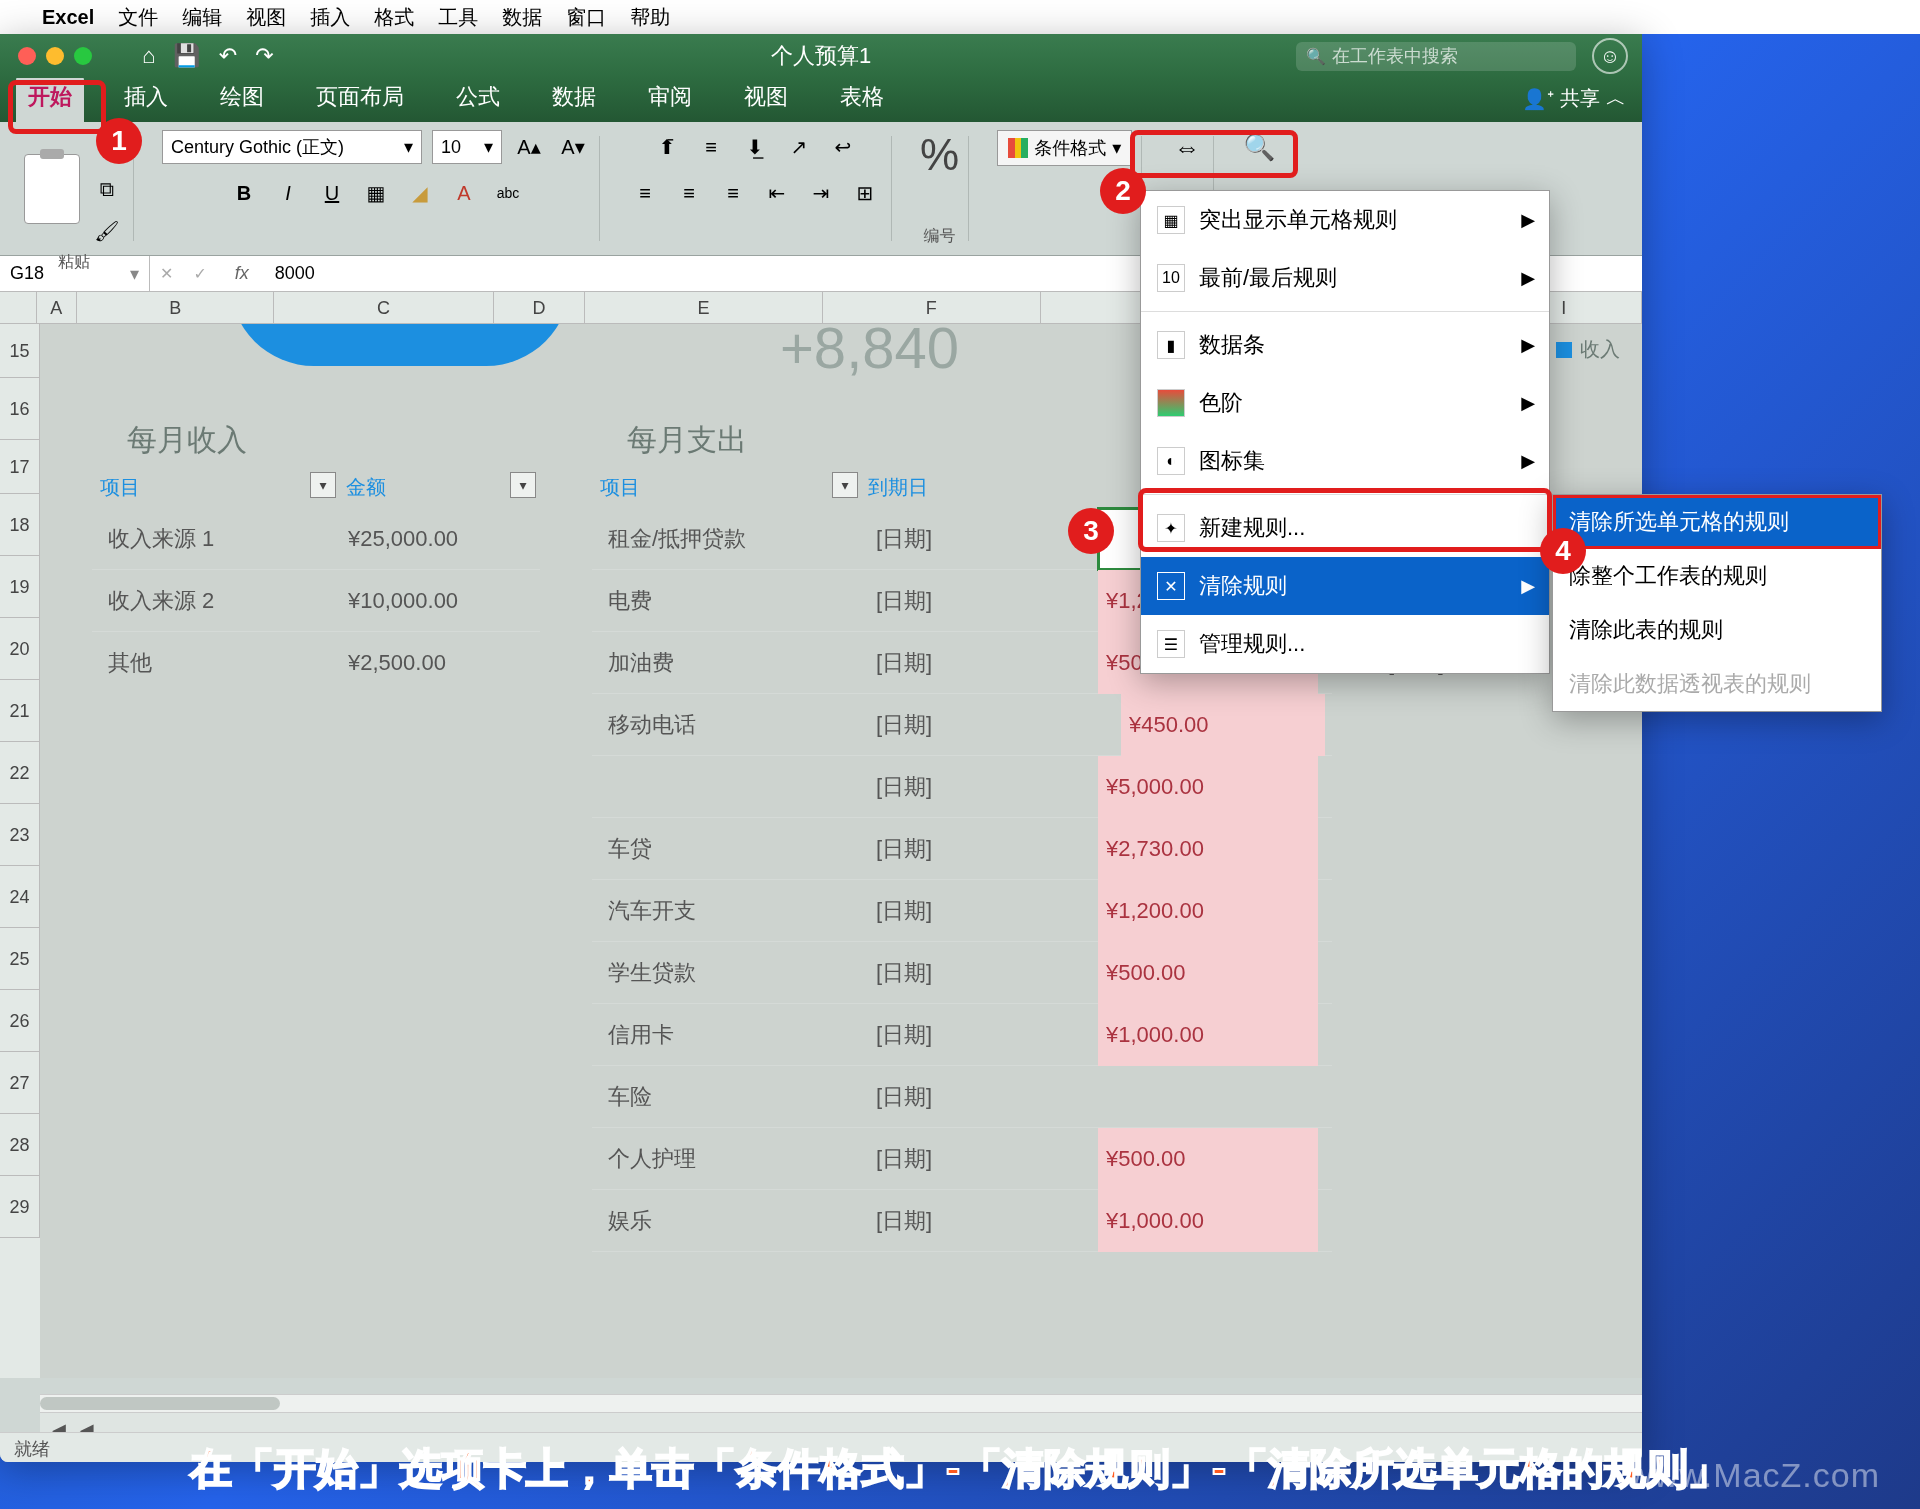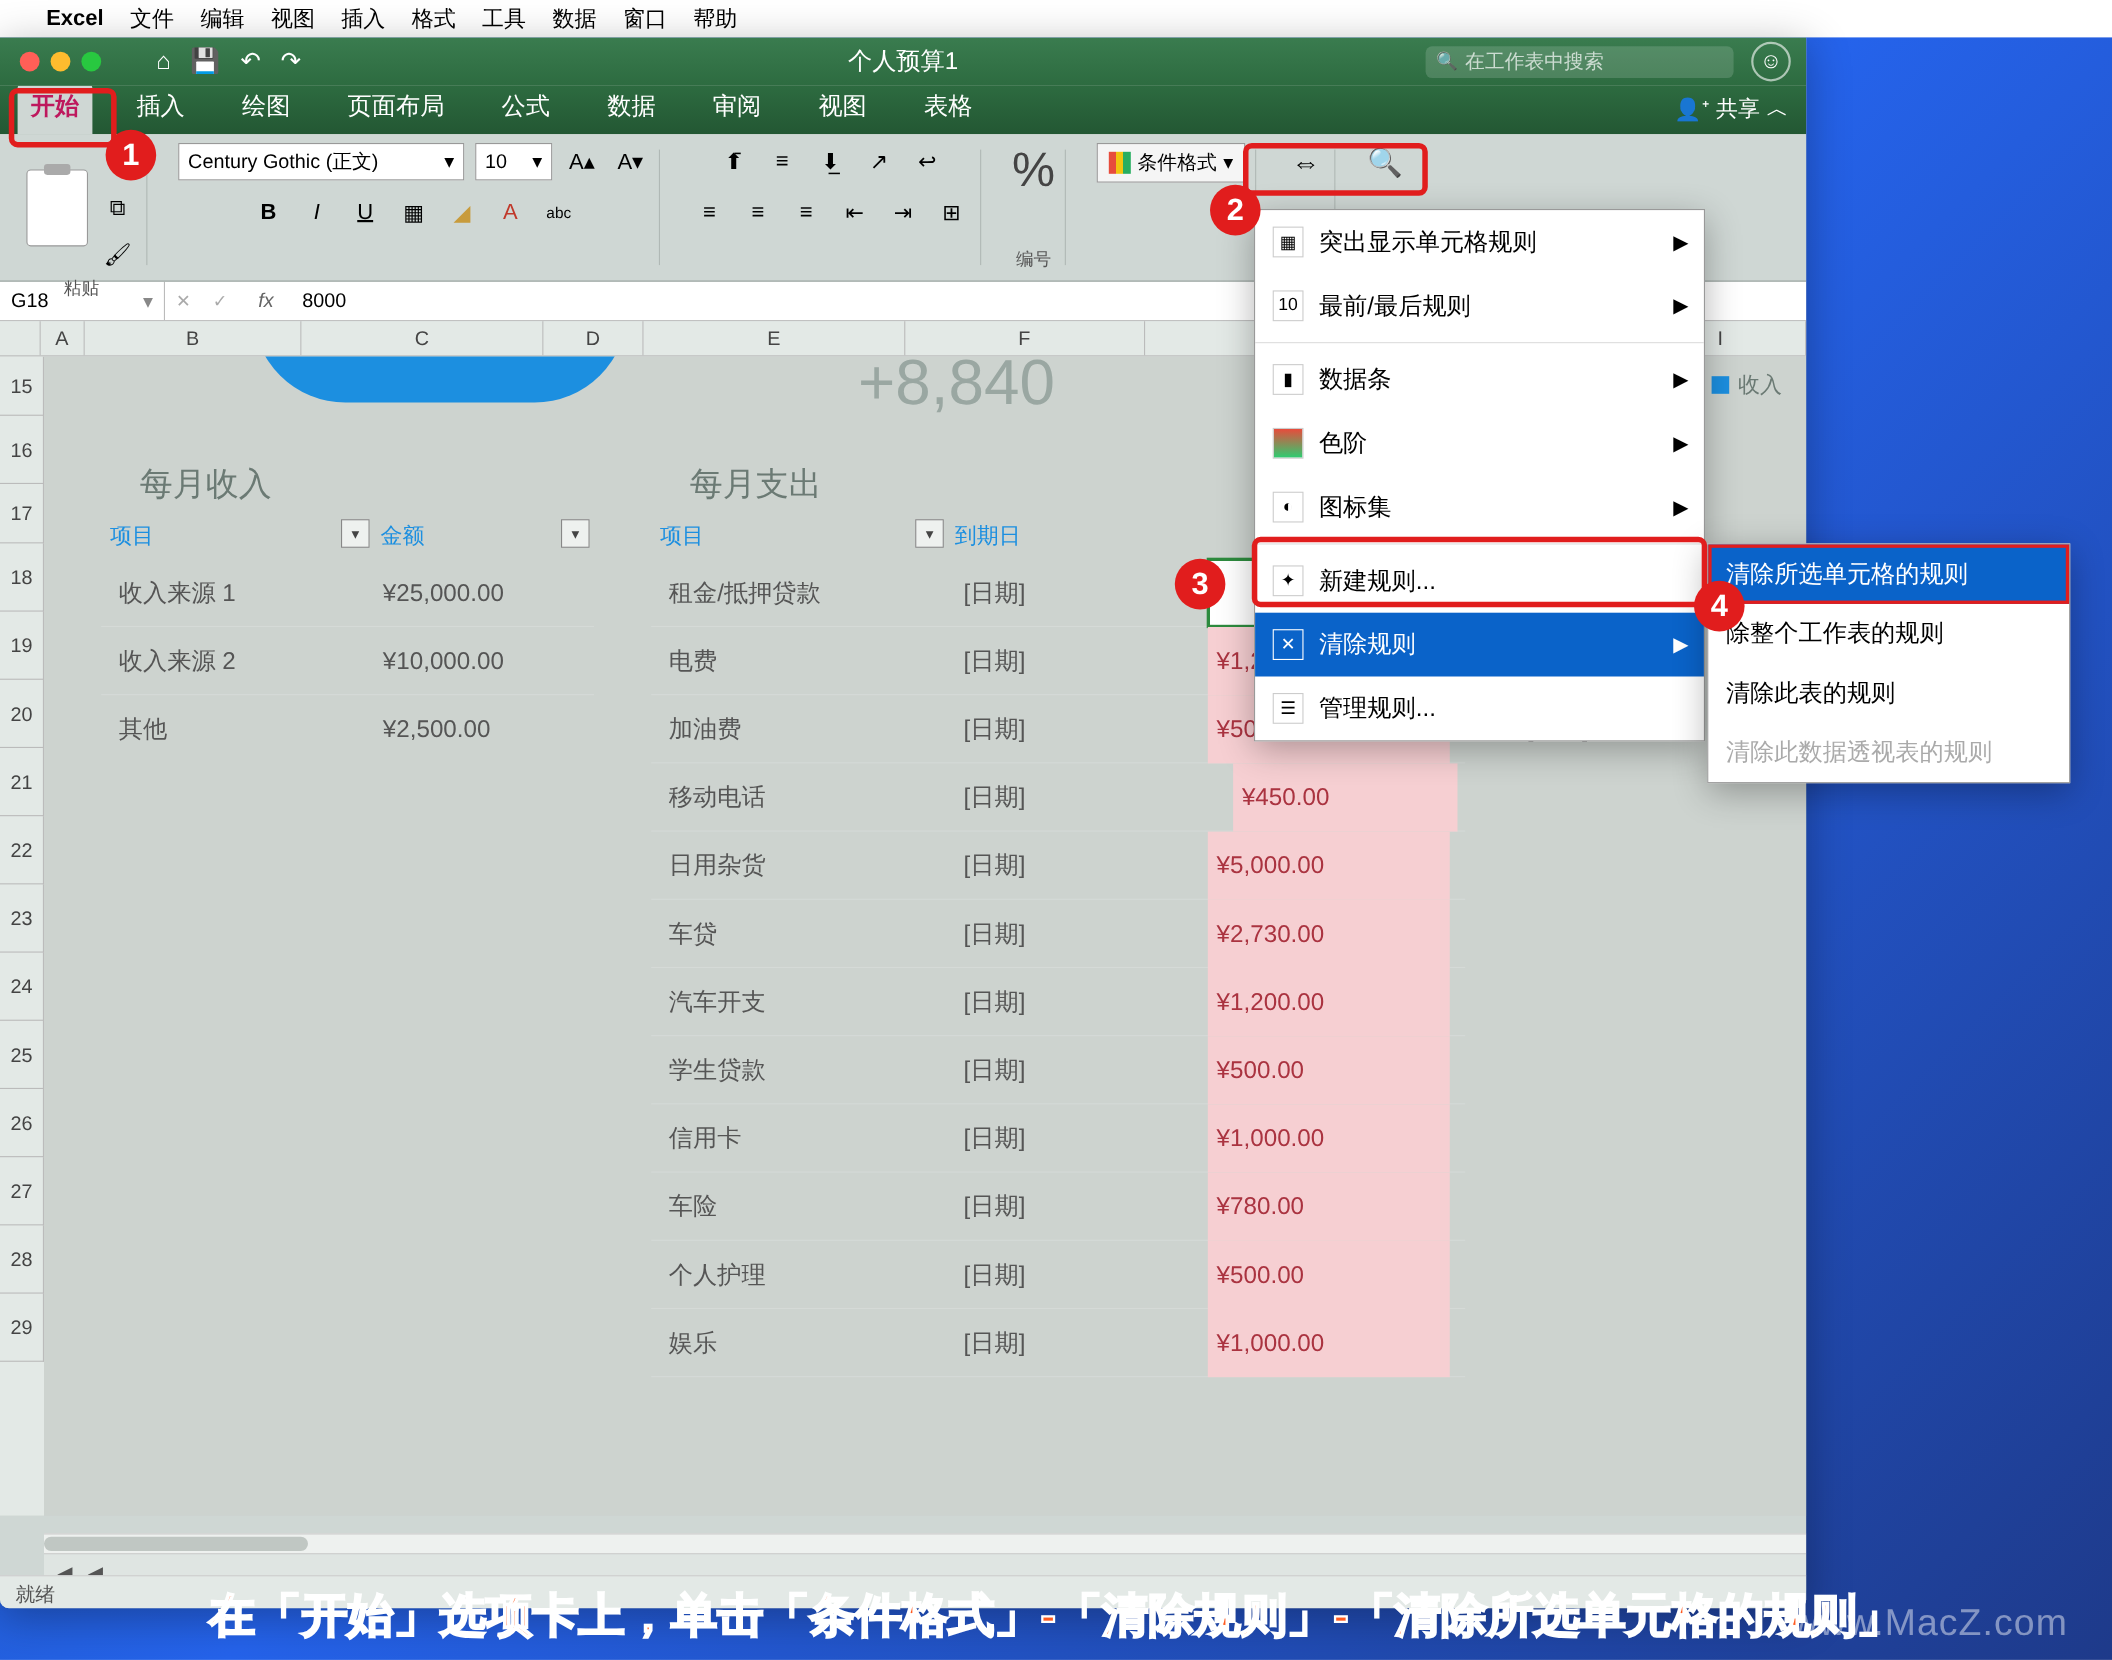--- a/index.html
+++ b/index.html
@@ -323,21 +323,20 @@
             <div class="cell" style="left:8px;width:250px">加油费</div>
             <div class="cell" style="left:276px">[日期]</div>
             <div class="cell amount-pink" style="left:506px;width:220px">¥500.00</div>
           </div>
           <div style="position: absolute; top: 370px; left: 552px; width: 740px; height: 62px; border-bottom: 1px solid rgb(213, 218, 215);">
             <div class="cell" style="left:8px;width:250px">移动电话</div>
             <div class="cell" style="left:276px">[日期]</div>
             <div class="cell amount-pink" style="left:529px;width:204px">¥450.00</div>
           </div>
           <div style="position: absolute; top: 432px; left: 552px; width: 740px; height: 62px; border-bottom: 1px solid rgb(213, 218, 215);">
-            <div class="cell" style="left:8px;width:250px">日用杂货</div>
             <div class="cell" style="left:276px">[日期]</div>
             <div class="cell amount-pink" style="left:506px;width:220px">¥5,000.00</div>
           </div>
           <div style="position: absolute; top: 494px; left: 552px; width: 740px; height: 62px; border-bottom: 1px solid rgb(213, 218, 215);">
             <div class="cell" style="left:8px;width:250px">车贷</div>
             <div class="cell" style="left:276px">[日期]</div>
             <div class="cell amount-pink" style="left:506px;width:220px">¥2,730.00</div>
           </div>
           <div style="position: absolute; top: 556px; left: 552px; width: 740px; height: 62px; border-bottom: 1px solid rgb(213, 218, 215);">
             <div class="cell" style="left:8px;width:250px">汽车开支</div>
@@ -350,21 +349,20 @@
             <div class="cell amount-pink" style="left:506px;width:220px">¥500.00</div>
           </div>
           <div style="position: absolute; top: 680px; left: 552px; width: 740px; height: 62px; border-bottom: 1px solid rgb(213, 218, 215);">
             <div class="cell" style="left:8px;width:250px">信用卡</div>
             <div class="cell" style="left:276px">[日期]</div>
             <div class="cell amount-pink" style="left:506px;width:220px">¥1,000.00</div>
           </div>
           <div style="position: absolute; top: 742px; left: 552px; width: 740px; height: 62px; border-bottom: 1px solid rgb(213, 218, 215);">
             <div class="cell" style="left:8px;width:250px">车险</div>
             <div class="cell" style="left:276px">[日期]</div>
-            <div class="cell amount-pink" style="left:506px;width:220px">¥780.00</div>
           </div>
           <div style="position: absolute; top: 804px; left: 552px; width: 740px; height: 62px; border-bottom: 1px solid rgb(213, 218, 215);">
             <div class="cell" style="left:8px;width:250px">个人护理</div>
             <div class="cell" style="left:276px">[日期]</div>
             <div class="cell amount-pink" style="left:506px;width:220px">¥500.00</div>
           </div>
           <div style="position: absolute; top: 866px; left: 552px; width: 740px; height: 62px; border-bottom: 1px solid rgb(213, 218, 215);">
             <div class="cell" style="left:8px;width:250px">娱乐</div>
             <div class="cell" style="left:276px">[日期]</div>
             <div class="cell amount-pink" style="left:506px;width:220px">¥1,000.00</div>

